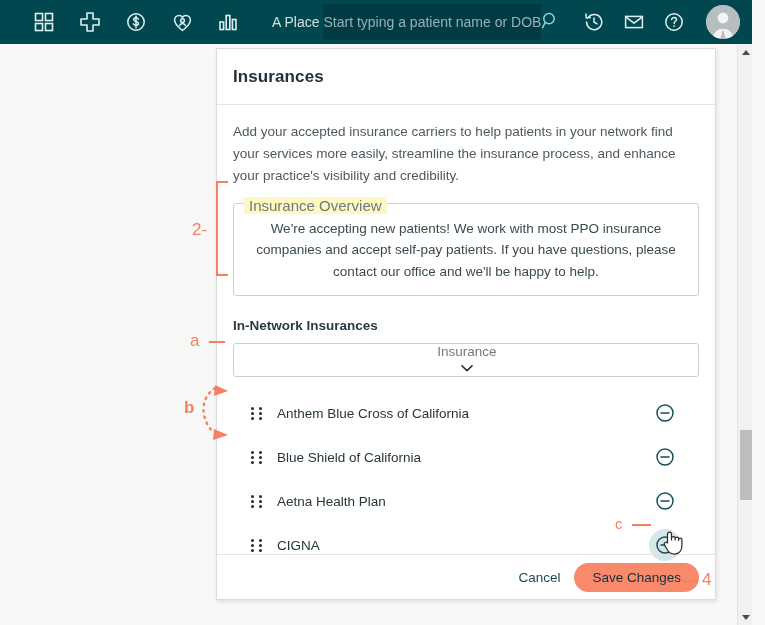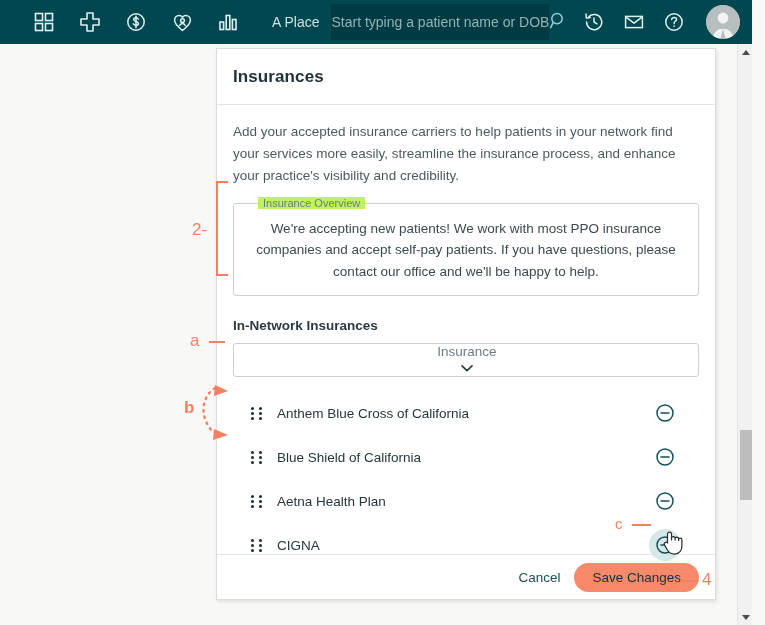--- a/index.html
+++ b/index.html
@@ -25,21 +25,21 @@
     padding-left: 24px;
   }
   .tb-icon {
     width: 40px; height: 44px;
     display: flex; align-items: center; justify-content: center;
     color: #e8f1f2;
   }
   .tb-icon svg { display: block; }
   .tb-gap { width: 6px; }
   .place-label {
-    color: #cfe0e2; font-size: 14px; margin-left: 24px; margin-right: 12px;
+    color: #cfe0e2; font-size: 14px; margin-left: 24px; margin-right: 4px;
     white-space: nowrap;
   }
   .searchbox {
     position: relative;
     width: 218px; height: 36px;
     background: #003a42;
     display: flex; align-items: center;
     padding: 0 6px 0 0;
   }
   .searchbox .ph {
@@ -87,22 +87,22 @@
   .fieldset {
     position: relative;
     margin-top: 16px;
     border: 1px solid #cfcfcf;
     border-radius: 3px;
     padding: 14px 14px 12px 14px;
     min-height: 84px;
   }
   .fieldset-legend {
     position: absolute; top: -7px; left: 10px;
-    background: #bef264; padding: 0 5px;
-    font-size: 11px; color: #6d797e; margin-left: 14px;
+    background: #fef9c3; padding: 0 5px;
+    font-size: 15px; color: #6d797e;
   }
   .fieldset .ta-text {
     font-size: 13.5px; line-height: 1.62; color: #3b4a50; text-align: center;
   }
 
   
   .sec-label {
     margin-top: 22px;
     font-size: 13.5px; color: #2b3a42; font-weight: 600;
   }

